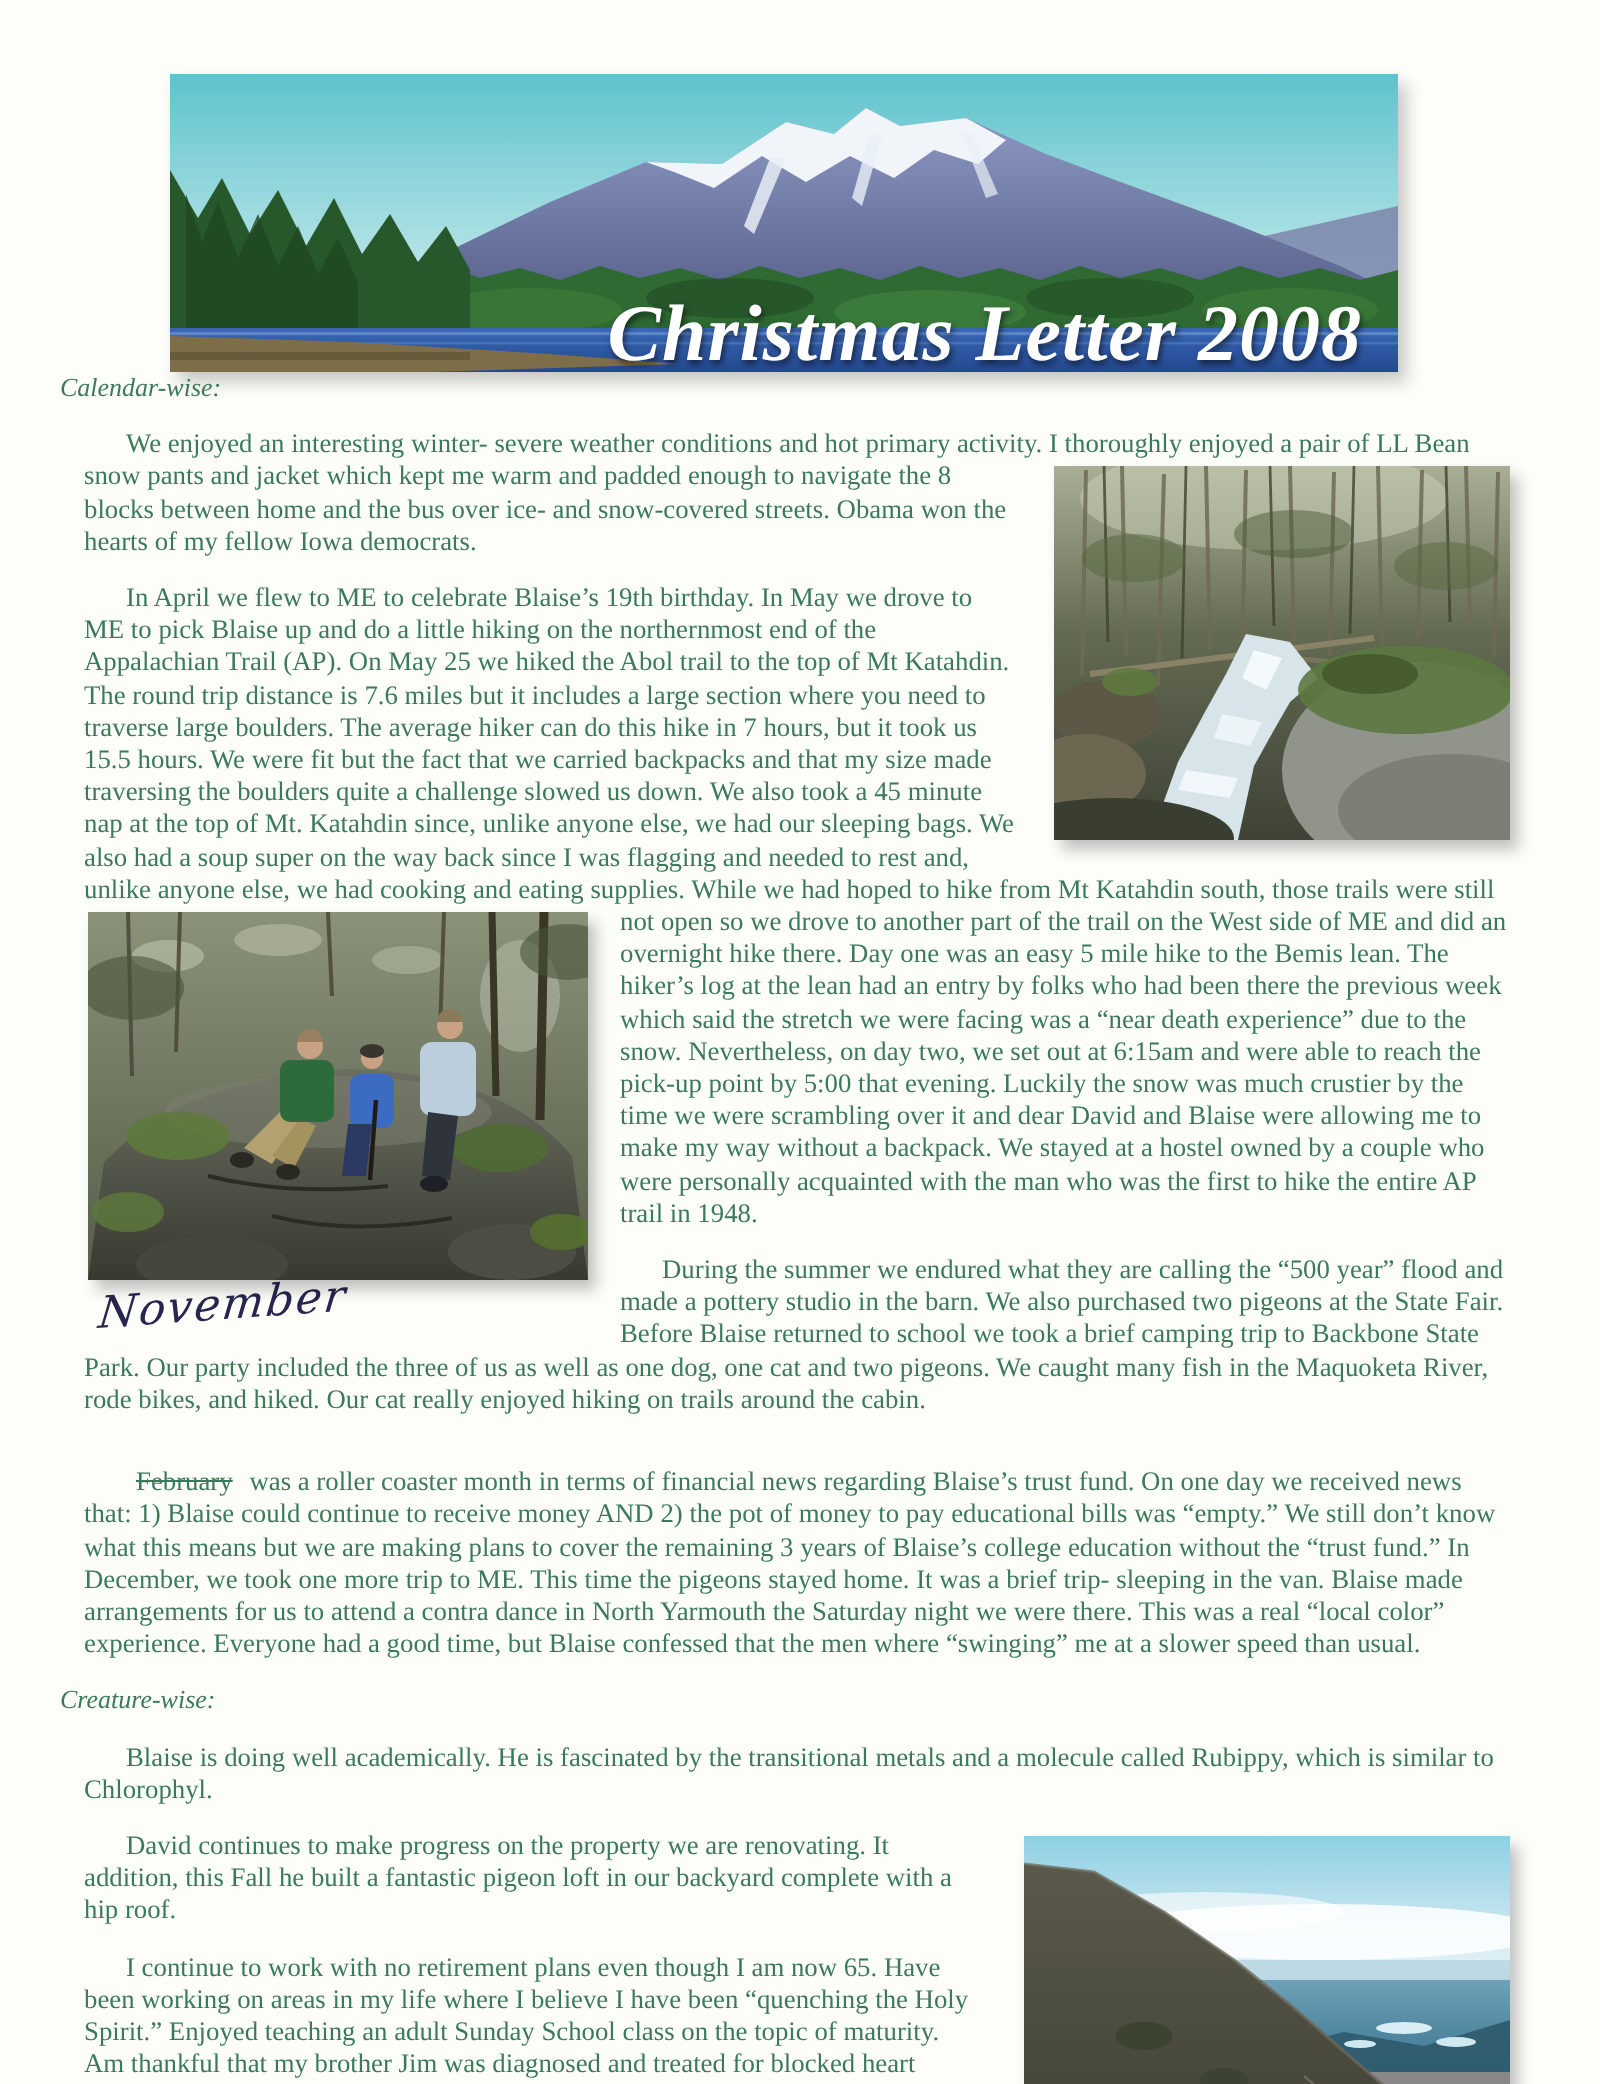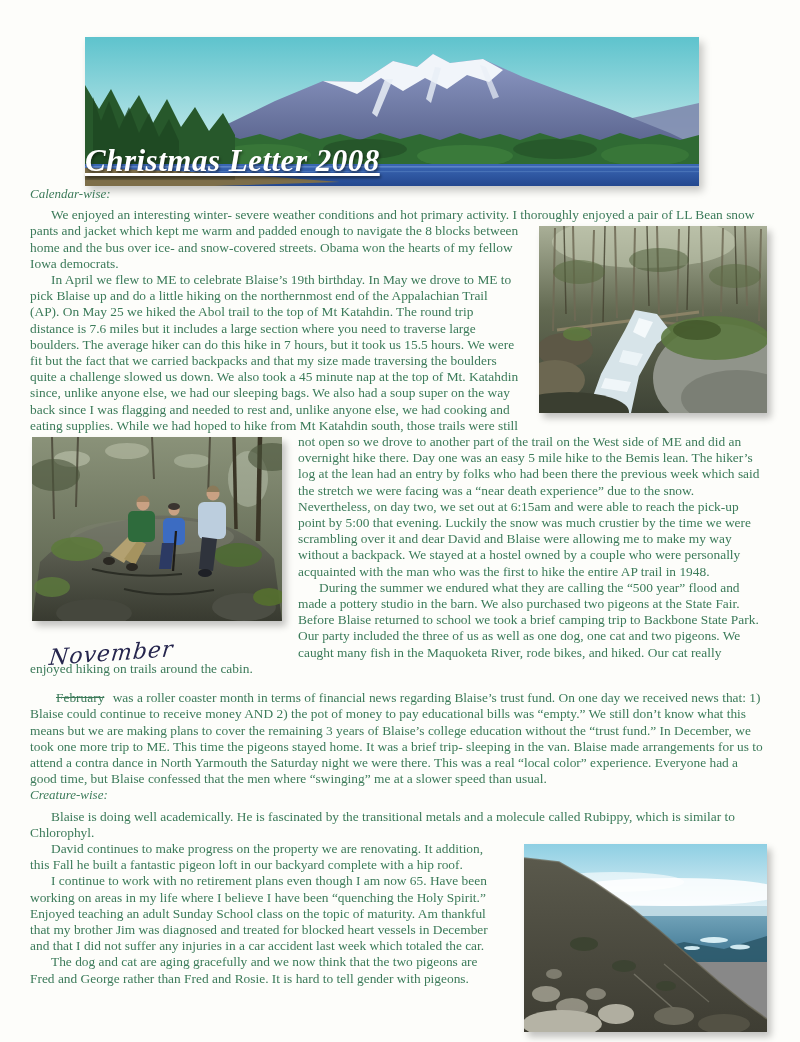--- a/index.html
+++ b/index.html
@@ -2,30 +2,30 @@
 <html><head>
 <meta charset="utf-8">
 <style>
   html,body{margin:0;padding:0;background:#e9e9e7;}
   .page{position:relative;width:800px;height:1042px;margin:0 auto;background:#fdfdfa;
         font-family:"Liberation Serif",serif;color:#3b7a59;overflow:hidden;}
   
   .banner{position:absolute;left:85px;top:37px;width:614px;height:149px;
           box-shadow:4px 5px 8px rgba(0,0,0,.22);}
   .banner svg{display:block;}
-  .banner-title{position:absolute;left:0;right:18px;top:106px;text-align:left;
-        font-style:italic;font-weight:bold;font-size:31px;color:#ffffff;
-        text-shadow:1px 2px 3px rgba(0,0,0,.55);letter-spacing:.5px;white-space:nowrap;text-decoration:underline;}
+  .banner-title{position:absolute;left:0;right:18px;top:106px;text-align:right;
+        font-style:italic;font-weight:bold;font-size:40px;color:#ffffff;
+        text-shadow:1px 2px 3px rgba(0,0,0,.55);letter-spacing:.5px;white-space:nowrap;}
   
   .content{position:absolute;left:30px;top:186px;width:737px;
            font-size:13.4px;line-height:16.2px;}
   .section-heading{font-style:italic;font-weight:normal;font-size:13px;
                    margin:0 0 5px 0;color:#3b7a59;}
   .section-heading.second{clear:both;}
-  p.para{margin:0;text-indent:21px;}
+  p.para{margin:12px;text-indent:21px;}
   
   .photo{display:block;box-shadow:4px 5px 7px rgba(0,0,0,.24);background:#888;}
   .photo svg{display:block;}
   .float-right{float:right;margin:3px 0 16px 20px;}
   .float-left{float:left;margin:3px 16px 8px 2px;}
   .stream{width:228px;height:187px;}
   .group{width:250px;height:184px;}
   .vista{width:243px;height:188px;margin-bottom:10px;}
   .group{margin-bottom:32px;}
   

